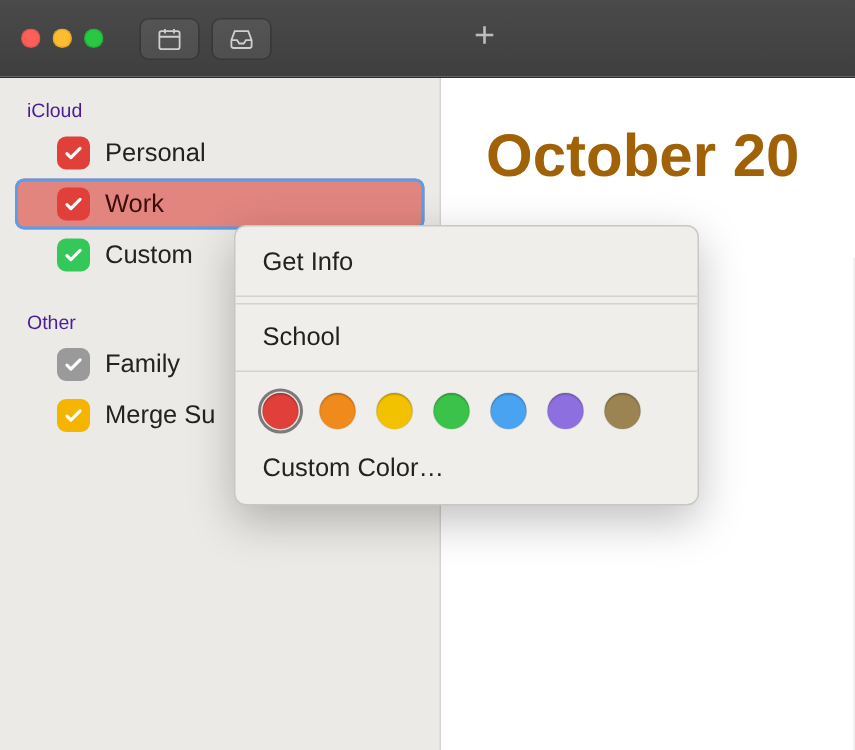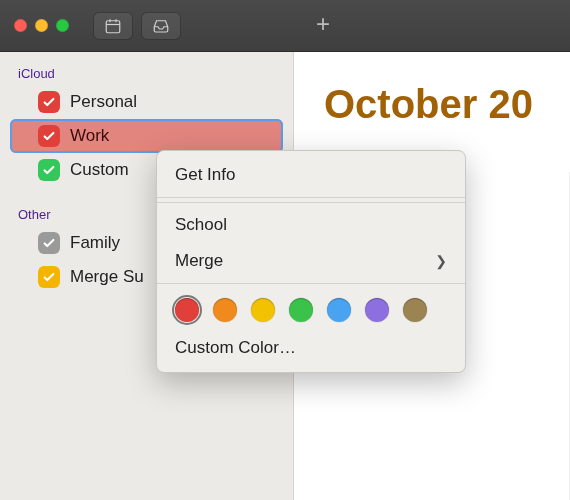--- a/index.html
+++ b/index.html
@@ -235,24 +235,20 @@
 
 <div class="ctx">
   <div class="ctx-item">
     <span>Get Info</span>
   </div>
   <div class="ctx-sep"></div>
   <div class="ctx-sep"></div>
   <div class="ctx-item">
     <span>School</span>
   </div>
-  <div class="ctx-item">
-    <span>Merge</span>
-    <span class="chev">❯</span>
-  </div>
   <div class="ctx-sep"></div>
   <div class="color-row">
     <div class="color-dot selected" style="background:#e13f3a"></div>
     <div class="color-dot" style="background:#f08a1d"></div>
     <div class="color-dot" style="background:#f2c200"></div>
     <div class="color-dot" style="background:#3bc24a"></div>
     <div class="color-dot" style="background:#4aa3f0"></div>
     <div class="color-dot" style="background:#8e6fe0"></div>
     <div class="color-dot" style="background:#9c8352"></div>
   </div>

